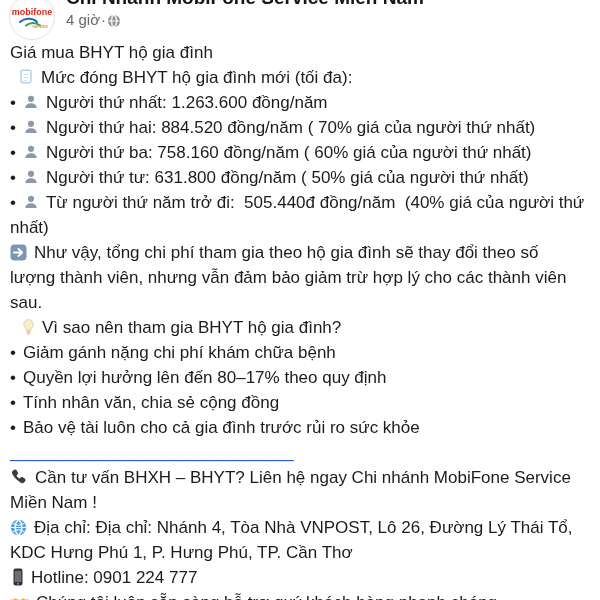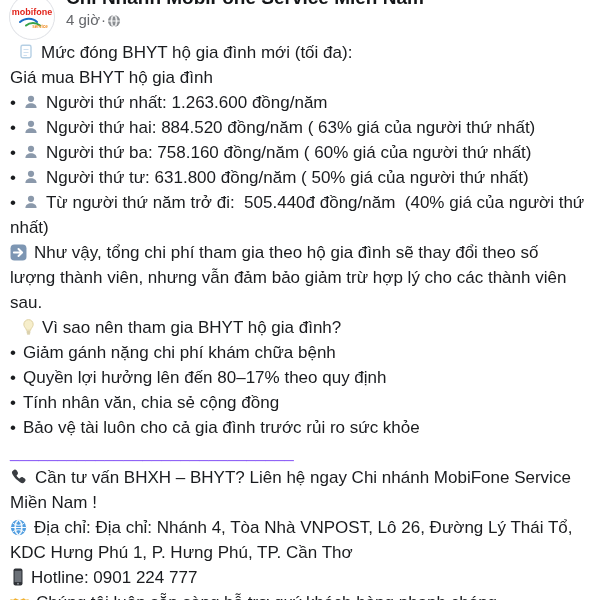--- a/index.html
+++ b/index.html
@@ -32,21 +32,21 @@
     padding:0 12px 0 10px;box-sizing:border-box;
     font-size:17px;line-height:25px;
   }
   .line{white-space:normal;}
   .t{white-space:pre-wrap;}
   .indent-sm{margin-left:8px;}
   .indent-md{margin-left:12px;}
   .bullet{display:inline-block;margin-right:7px;}
   .icn{display:inline-block;vertical-align:-2px;margin-right:7px;line-height:0;}
   .icn svg{display:block;}
-  .divider{letter-spacing:0;color:#8b5cf6;}
+  .divider{letter-spacing:0;color:#1d4ed8;}
 </style>
 </head>
 <body>
 
 <div class="page">
 
   <div class="header">
     <div class="avatar">
       <svg width="46" height="46" viewBox="0 0 46 46">
         <circle cx="23" cy="23" r="22.5" fill="#ffffff" stroke="#e0e2e6" stroke-width="1"></circle>
@@ -65,44 +65,44 @@
           <circle cx="6" cy="6" r="5.2" fill="#8a8d91"></circle>
           <path d="M.8 6h10.4 M6 .8a7.8 7.8 0 0 1 0 10.4 M6 .8a7.8 7.8 0 0 0 0 10.4" stroke="#fff" stroke-width=".8" fill="none"></path>
           <ellipse cx="6" cy="6" rx="2.5" ry="5.2" fill="none" stroke="#fff" stroke-width=".8"></ellipse>
         </svg>
       </span>
     </div>
   </div>
 
   <div class="content">
 
+    <div class="line">
+      <span class="t">Giá mua BHYT hộ gia đình</span>
+    </div>
+
     <div class="line indent-sm">
       <span class="icn">
         <svg width="16" height="17" viewBox="0 0 16 16">
           <rect x="3" y="1.8" width="10" height="12.4" rx="1.6" fill="none" stroke="#b5cfe4" stroke-width="1.4"></rect>
           <path d="M5.5 6h5 M5.5 9h5 M5.5 12h3.4" stroke="#cfe0ef" stroke-width="1.1"></path>
         </svg>
       </span><span class="t">Mức đóng BHYT hộ gia đình mới (tối đa):</span>
-    </div>
-
-    <div class="line">
-      <span class="t">Giá mua BHYT hộ gia đình</span>
     </div>
 
     <div class="line">
       <span class="bullet">•</span><span class="icn"><svg width="16" height="16" viewBox="0 0 16 16">
             <circle cx="8" cy="4.8" r="3.1" fill="#8b99ab"></circle>
             <path d="M2.4 14c0-3.1 2.6-4.7 5.6-4.7s5.6 1.6 5.6 4.7z" fill="#8b99ab"></path>
           </svg></span><span class="t">Người thứ nhất: 1.263.600 đồng/năm</span>
     </div>
     <div class="line">
       <span class="bullet">•</span><span class="icn"><svg width="16" height="16" viewBox="0 0 16 16">
             <circle cx="8" cy="4.8" r="3.1" fill="#8b99ab"></circle>
             <path d="M2.4 14c0-3.1 2.6-4.7 5.6-4.7s5.6 1.6 5.6 4.7z" fill="#8b99ab"></path>
-          </svg></span><span class="t">Người thứ hai: 884.520 đồng/năm ( 63% giá của người thứ nhất)</span>
+          </svg></span><span class="t">Người thứ hai: 884.520 đồng/năm ( 70% giá của người thứ nhất)</span>
     </div>
     <div class="line">
       <span class="bullet">•</span><span class="icn"><svg width="16" height="16" viewBox="0 0 16 16">
             <circle cx="8" cy="4.8" r="3.1" fill="#8b99ab"></circle>
             <path d="M2.4 14c0-3.1 2.6-4.7 5.6-4.7s5.6 1.6 5.6 4.7z" fill="#8b99ab"></path>
           </svg></span><span class="t">Người thứ ba: 758.160 đồng/năm ( 60% giá của người thứ nhất)</span>
     </div>
     <div class="line">
       <span class="bullet">•</span><span class="icn"><svg width="16" height="16" viewBox="0 0 16 16">
             <circle cx="8" cy="4.8" r="3.1" fill="#8b99ab"></circle>

